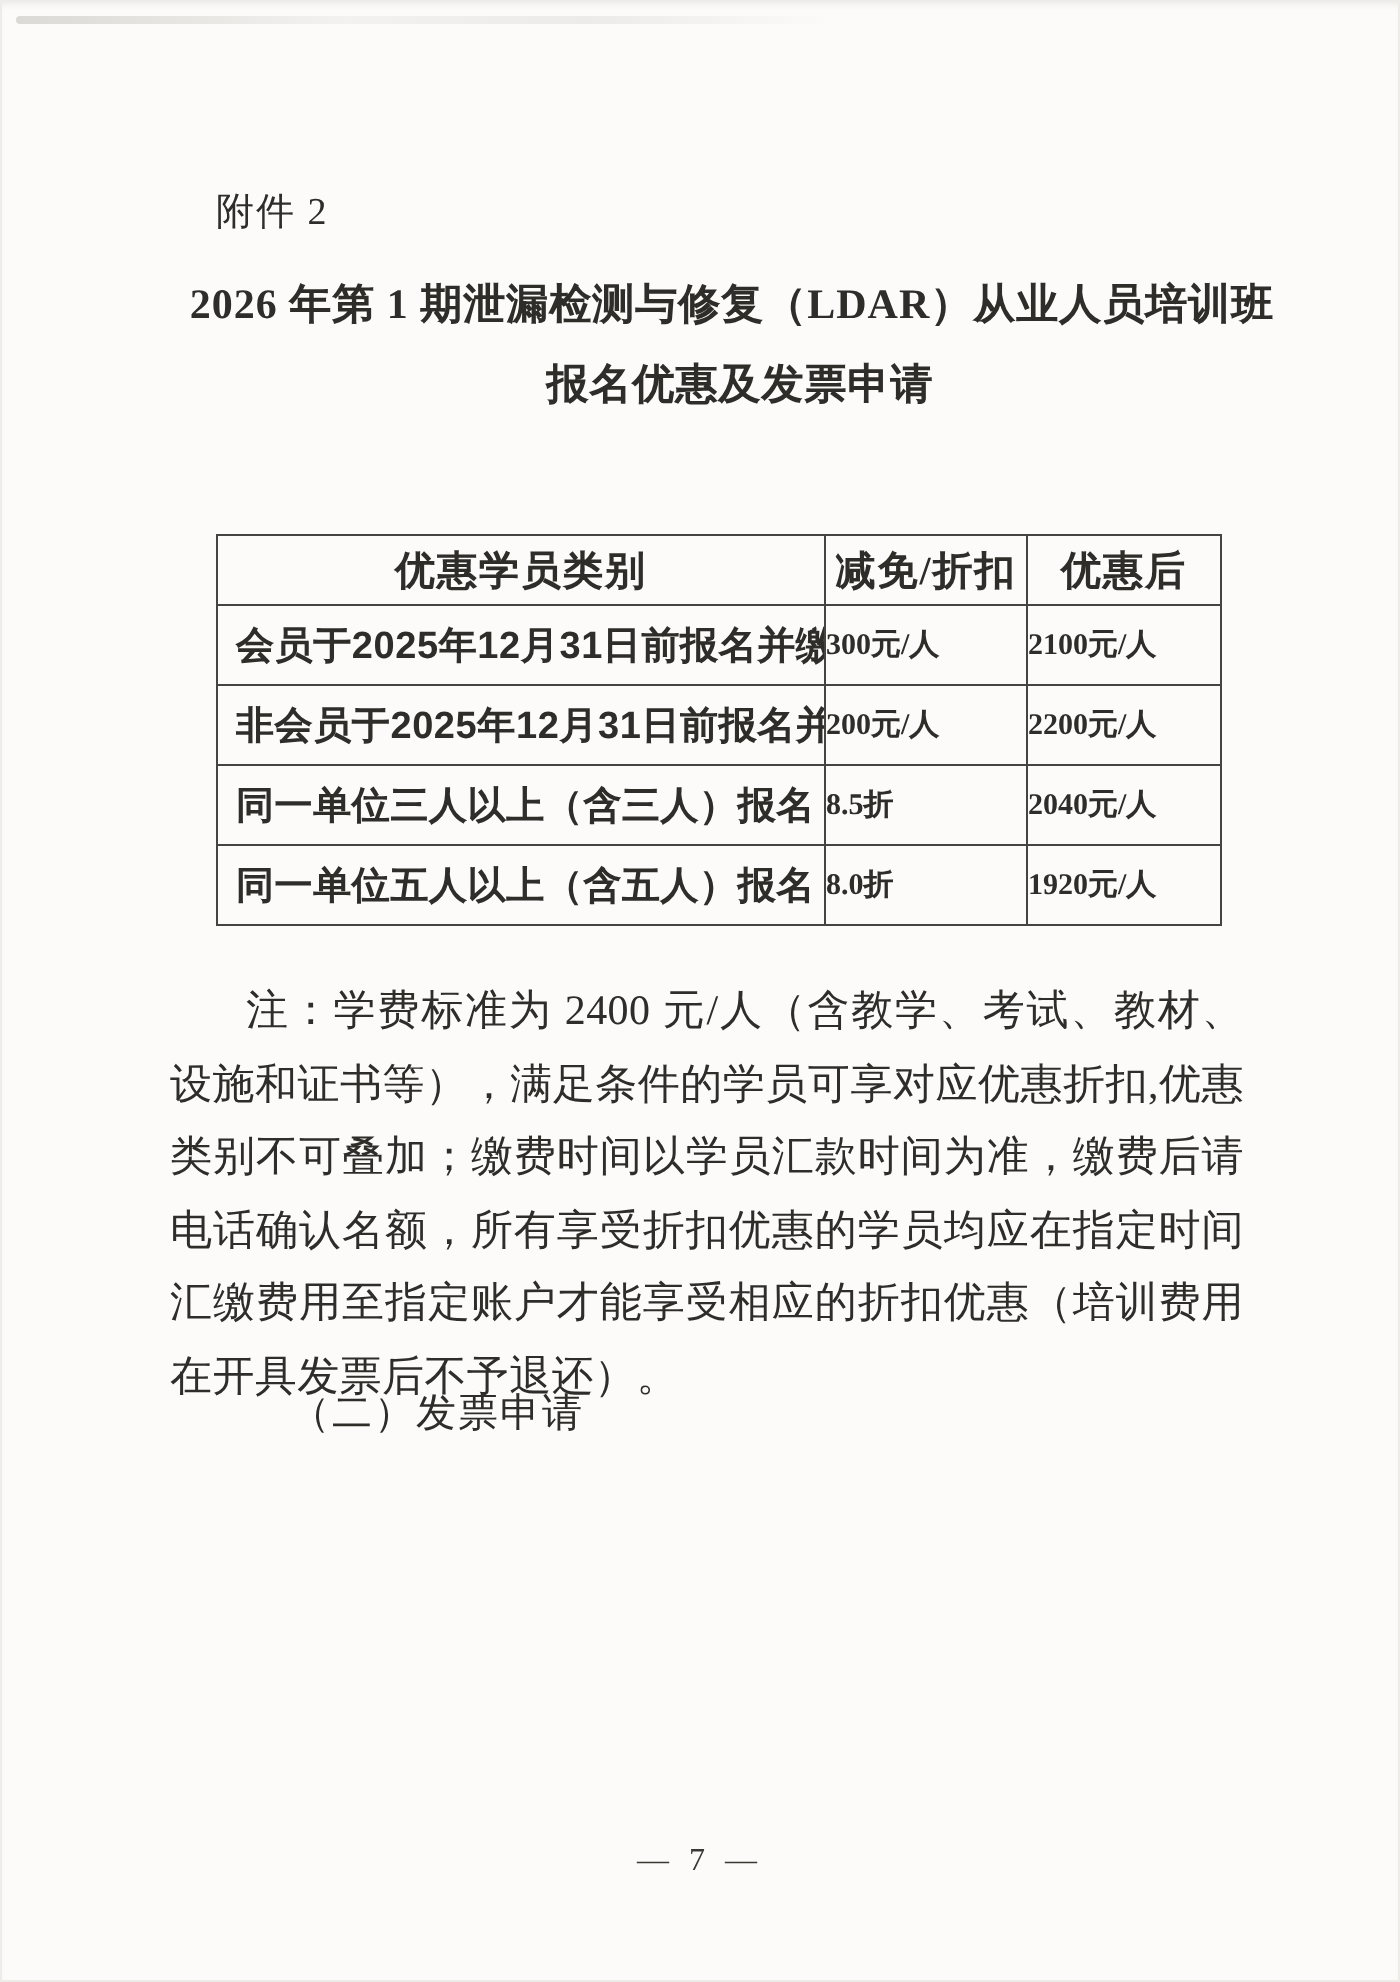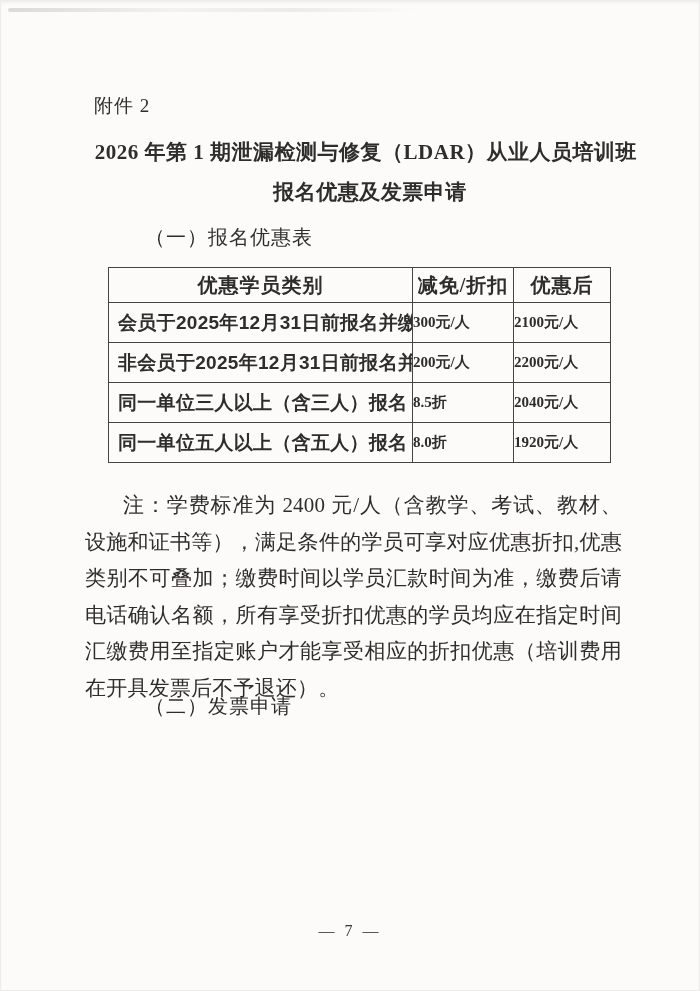--- a/index.html
+++ b/index.html
@@ -21,21 +21,21 @@
   
   .scan-artifact {
     position: absolute;
     left: 8px; top: 8px;
     width: 410px; height: 4px;
     background: linear-gradient(90deg, rgba(120,118,112,0.25), rgba(120,118,112,0.07) 40%, rgba(120,118,112,0.12) 70%, rgba(120,118,112,0));
     border-radius: 2px;
   }
   .attachment-label {
     position: absolute;
-    left: 94px; top: 93px;
+    left: 108px; top: 93px;
     font-size: 19px;
     letter-spacing: 1px;
   }
   .doc-title-line {
     position: absolute;
     left: 0; width: 700px;
     text-align: center;
     font-size: 21px;
     font-weight: 700;
     letter-spacing: 0.5px;
@@ -126,21 +126,20 @@
 <body>
 
 <div class="page">
   <div class="scan-artifact"></div>
 
   <div class="attachment-label">附件 2</div>
 
   <div class="doc-title-line line1">2026 年第 1 期泄漏检测与修复（LDAR）从业人员培训班</div>
   <div class="doc-title-line line2">报名优惠及发票申请</div>
 
-  <div class="section-heading first">（一）报名优惠表</div>
 
   <table class="price-table">
     <colgroup>
         <col class="c1">
         <col class="c2">
         <col class="c3">
       </colgroup>
     <tbody>
         <tr class="hdr">
       <th>优惠学员类别</th>

